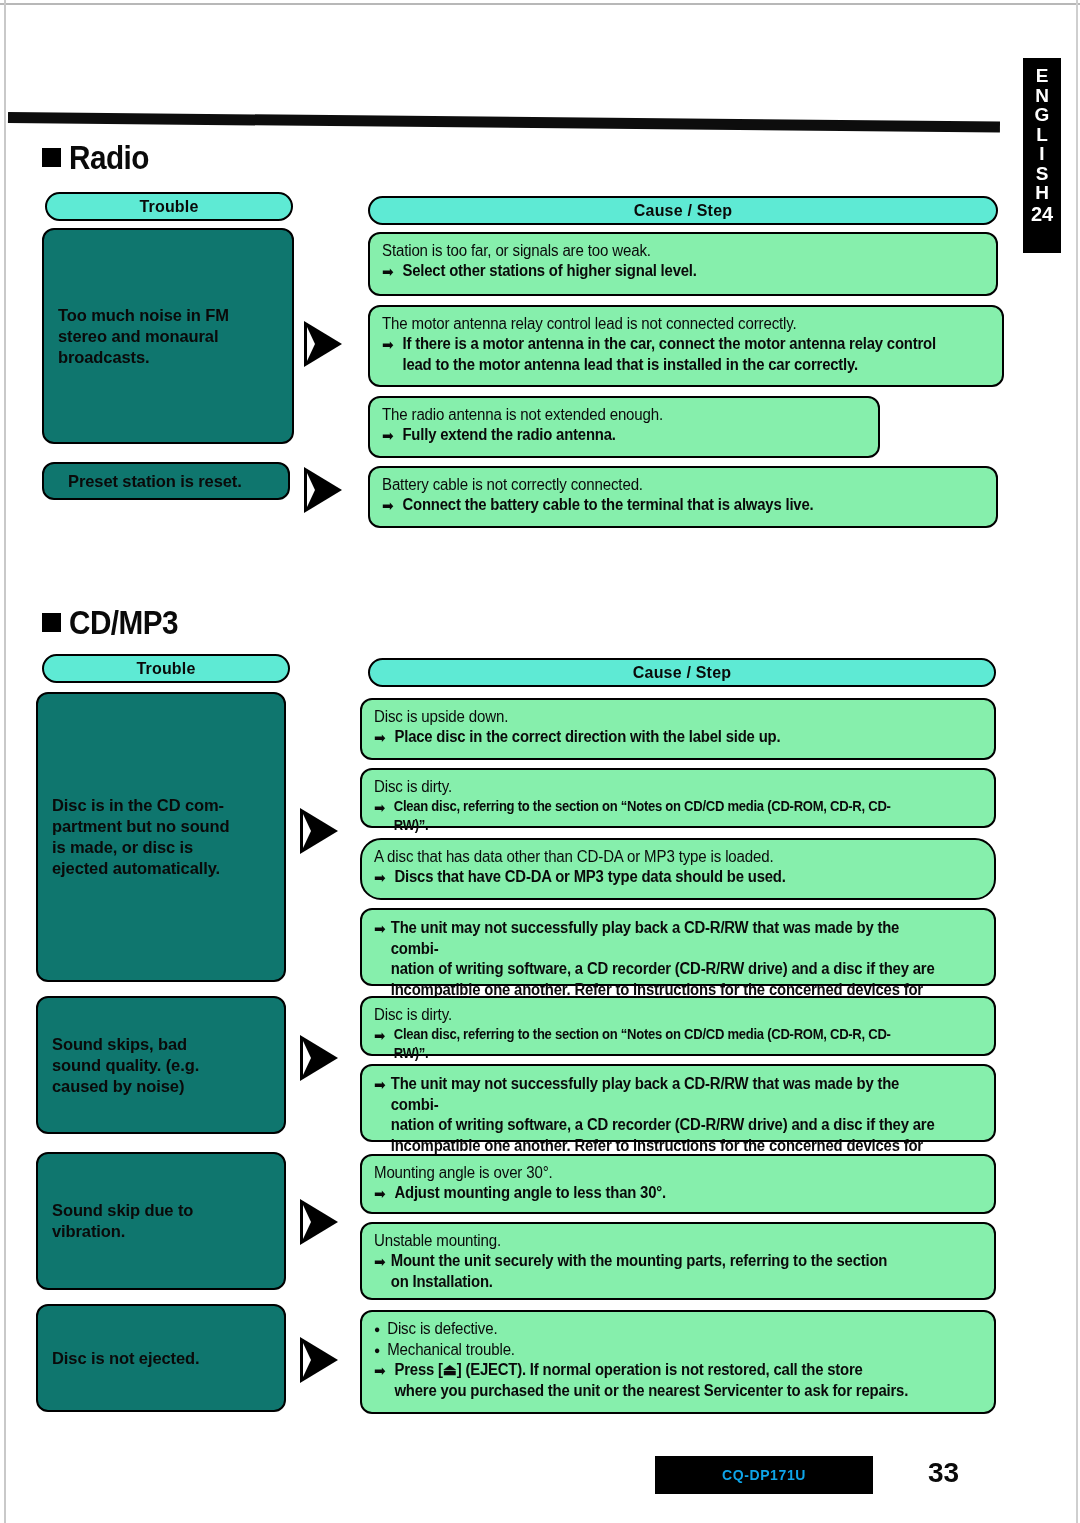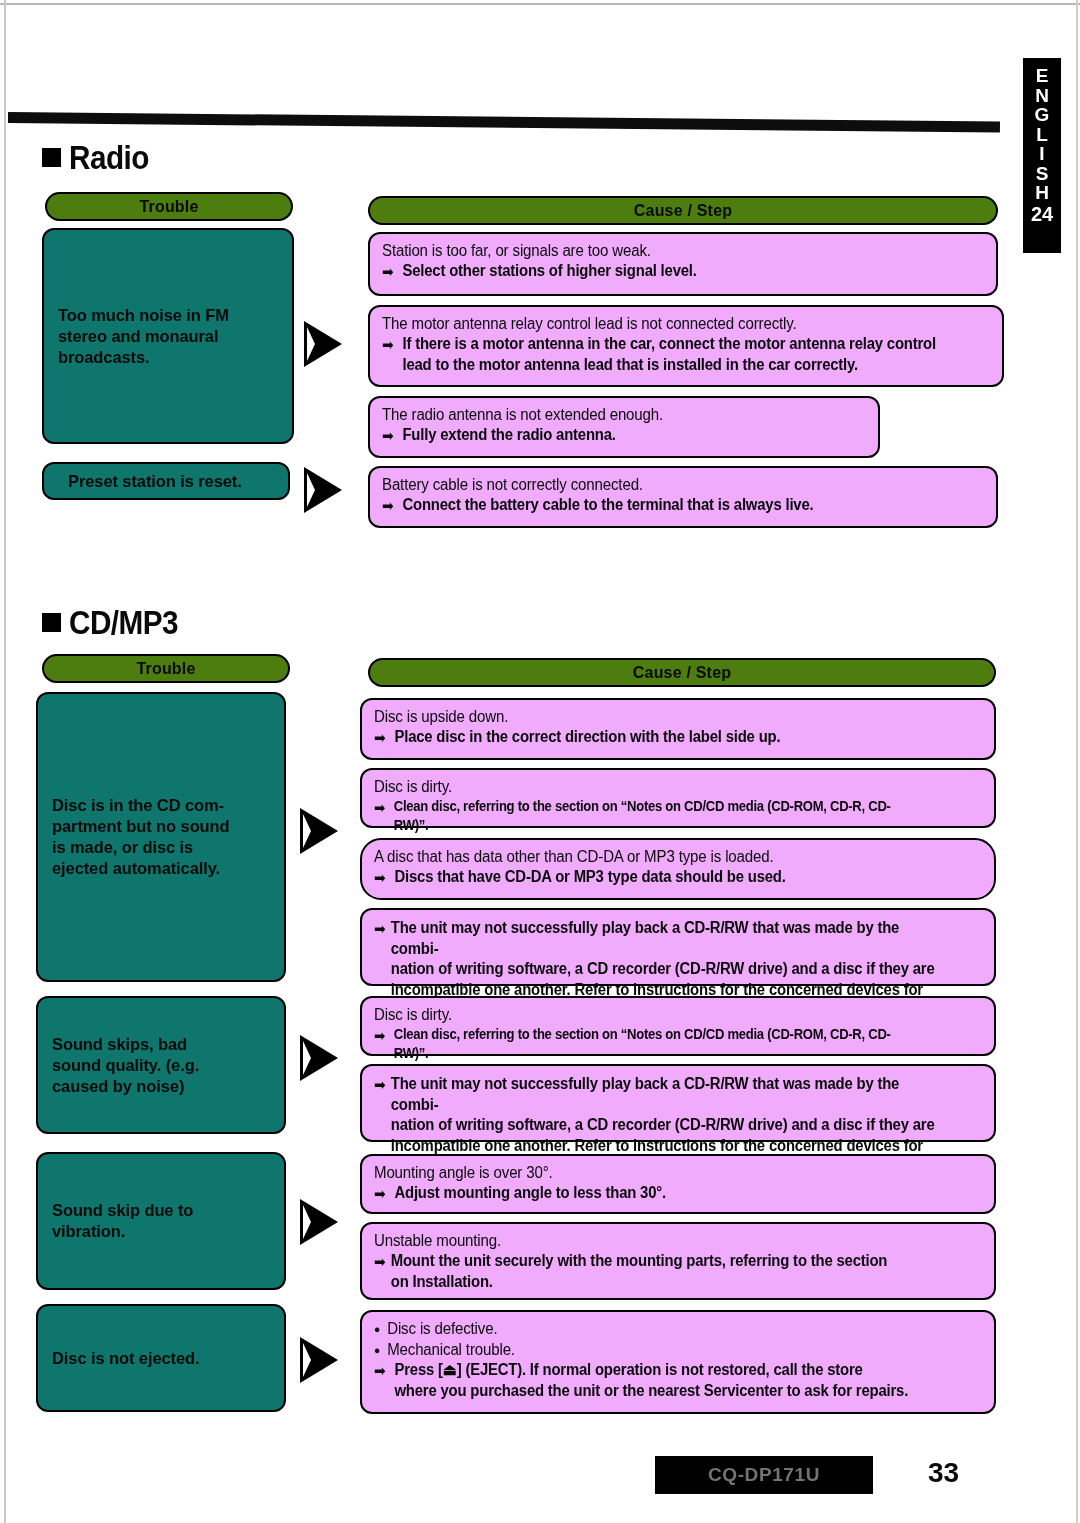--- a/index.html
+++ b/index.html
@@ -99,21 +99,21 @@
   
   .pill {
     position: absolute;
     border: 2.5px solid #000;
     border-radius: 18px;
     height: 29px;
     display: flex;
     align-items: center;
     justify-content: center;
     box-sizing: border-box;
-    background: #4d7c0f;
+    background: #5eead4;
   }
   .pill span {
     font-size: 16px;
     font-weight: bold;
     letter-spacing: 0.2px;
   }
 
   
   .trouble-box {
     position: absolute;
@@ -139,21 +139,21 @@
     width: 44px;
     height: 52px;
   }
 
   
   .cause-box {
     position: absolute;
     border: 2.5px solid #000;
     border-radius: 12px;
     box-sizing: border-box;
-    background: #f0abfc;
+    background: #86efac;
     padding: 6px 10px 6px 12px;
   }
   .cause-line {
     font-size: 16px;
     line-height: 21px;
     letter-spacing: -0.15px;
     transform: scaleX(0.94);
     transform-origin: left center;
     white-space: pre-line;
   }
@@ -205,22 +205,22 @@
     left: 655px;
     top: 1456px;
     width: 218px;
     height: 38px;
     background: #000;
     display: flex;
     align-items: center;
     justify-content: center;
   }
   .model-bar span {
-    color: #737373;
-    font-size: 19px;
+    color: #0ea5e9;
+    font-size: 14px;
     font-weight: bold;
     letter-spacing: 0.6px;
   }
   .page-num {
     position: absolute;
     left: 928px;
     top: 1457px;
     font-size: 28px;
     font-weight: bold;
   }

